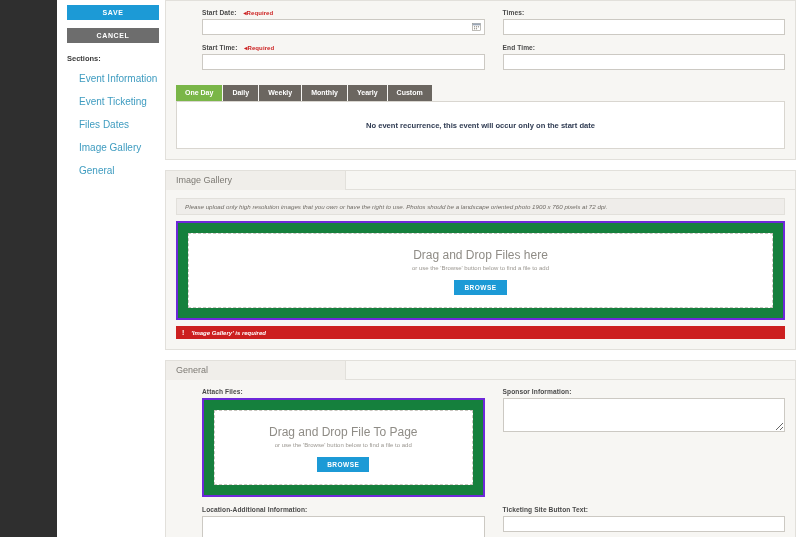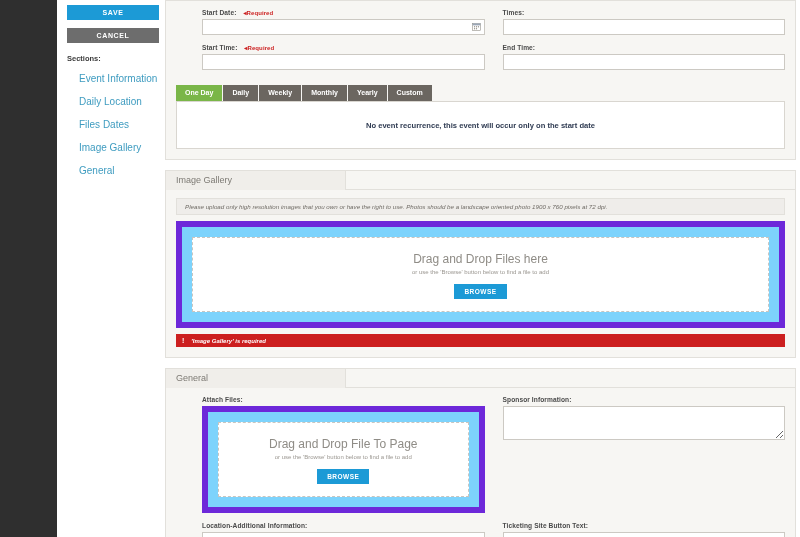--- a/index.html
+++ b/index.html
@@ -195,22 +195,22 @@
     background: #efedea;
     border: 1px solid #e2e0db;
     padding: 4px 8px;
     font-size: 6.2px;
     font-style: italic;
     color: #6f6b65;
   }
 
   
   .dz-outer {
-    background: #7dd3fc;
-    border: 6px solid #6d28d9;
+    background: #15803d;
+    border: 2px solid #6d28d9;
     padding: 10px;
   }
   .dz {
     border: 1px dashed #c9c5bf;
     padding: 14px 10px 12px;
     text-align: center;
     background: #ffffff;
   }
   .dz-title {
     font-size: 12px;
@@ -265,21 +265,21 @@
   <div class="dark-rail"></div>
 
   <div class="left-col">
     <button class="btn-save">SAVE</button>
     <button class="btn-cancel">CANCEL</button>
 
     <div class="sections-title">Sections:</div>
 
     <ul class="sections-list">
       <li><a>Event Information</a></li>
-      <li><a>Daily Location</a></li>
+      <li><a>Event Ticketing</a></li>
       <li><a>Files Dates</a></li>
       <li><a>Image Gallery</a></li>
       <li><a>General</a></li>
     </ul>
   </div>
 
   <div class="main">
 
     <div class="panel">
       <div class="panel-body">

